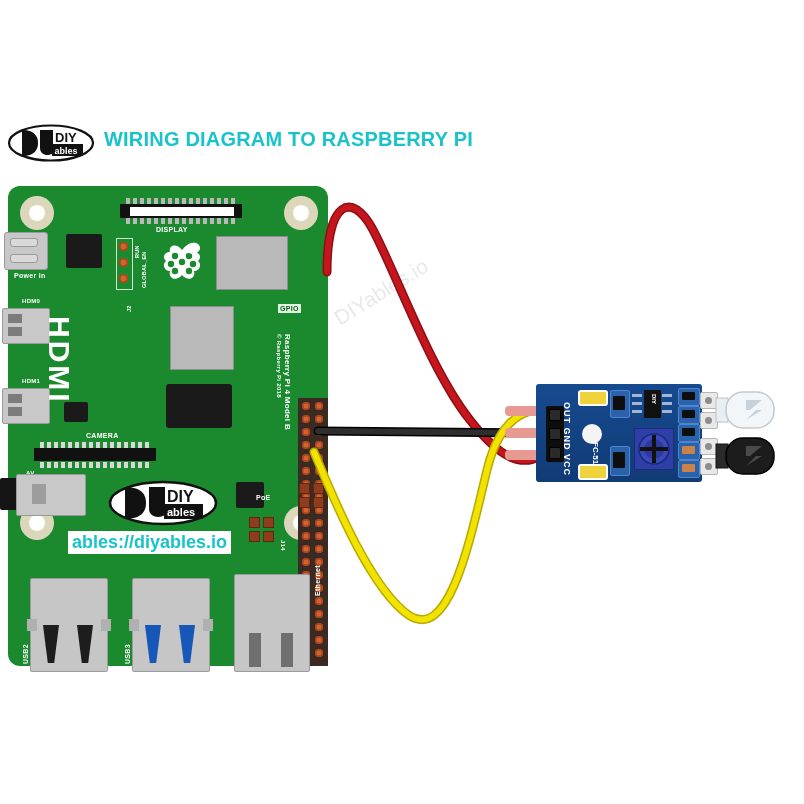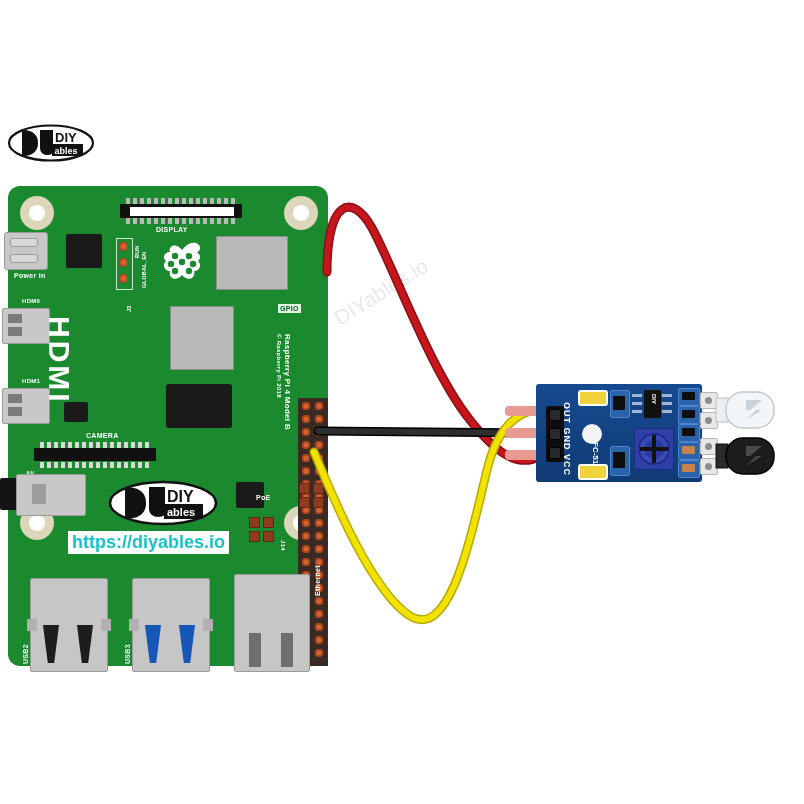--- a/index.html
+++ b/index.html
@@ -79,20 +79,21 @@
 
   <div id="header">
     <svg id="logo-top" width="86" height="38" viewBox="0 0 86 38">
       <ellipse cx="43" cy="19" rx="42" ry="17.5" fill="#fff" stroke="#111" stroke-width="2.2"></ellipse>
       <path d="M14 6 L14 32 C28 32 30 24 30 19 C30 14 28 6 14 6 Z" fill="#111"></path>
       <path d="M32 6 L32 24 C32 31 40 33 45 29 L45 6 Z" fill="#111"></path>
       <text x="47" y="18" font-family="Liberation Sans, sans-serif" font-size="13" font-weight="bold" fill="#111">DIY</text>
       <rect x="44" y="20" width="31" height="12" fill="#111"></rect>
       <text x="46.5" y="29.5" font-family="Liberation Sans, sans-serif" font-size="9" font-weight="bold" fill="#fff">ables</text>
     </svg>
+    <div id="title">WIRING DIAGRAM TO RASPBERRY PI</div>
   </div>
 
   <div id="watermark">DIYables.io</div>
 
   <div id="pi-board">
 
     <div class="pi-hole" style="left:12px;top:10px;">
         <i></i>
       </div>
     <div class="pi-hole" style="left:276px;top:10px;">
@@ -230,21 +231,21 @@
     <svg style="left:100px;top:294px;" width="110" height="46" viewBox="0 0 110 46">
       <ellipse cx="55" cy="23" rx="53" ry="21" fill="#fff" stroke="#111" stroke-width="2.5"></ellipse>
       <path d="M17 7 L17 39 C35 39 38 30 38 23 C38 16 35 7 17 7 Z" fill="#111"></path>
       <path d="M41 7 L41 29 C41 37 51 39 57 35 L57 7 Z" fill="#111"></path>
       <text x="59" y="22" font-family="Liberation Sans, sans-serif" font-size="16" font-weight="bold" fill="#111">DIY</text>
       <rect x="56" y="24" width="39" height="15" fill="#111"></rect>
       <text x="59" y="35.5" font-family="Liberation Sans, sans-serif" font-size="11" font-weight="bold" fill="#fff">ables</text>
     </svg>
 
     <div style="position:absolute;left:60px;top:345px;background:#fff;padding:1px 4px;">
-      <span style="font-size:18px;font-weight:bold;color:#19c3c9;white-space:nowrap;">https://diyables.io</span>
+      <span style="font-size:18px;font-weight:bold;color:#19c3c9;white-space:nowrap;">ables://diyables.io</span>
     </div>
 
     <div class="usb-body" style="left:22px;top:392px;width:76px;height:92px;border-radius:2px;">
       <span class="usb-tongue" style="left:12px;top:46px;width:16px;height:38px;clip-path:polygon(0 0,100% 0,70% 100%,30% 100%);"></span>
       <span class="usb-tongue" style="left:46px;top:46px;width:16px;height:38px;clip-path:polygon(0 0,100% 0,70% 100%,30% 100%);"></span>
       <span style="position:absolute;left:-4px;top:40px;width:10px;height:12px;background:#b0b0b0;"></span>
       <span style="position:absolute;left:70px;top:40px;width:10px;height:12px;background:#b0b0b0;"></span>
     </div>
     <div class="silk rot270" style="left:14px;top:478px;font-size:7px;">USB2</div>
 

